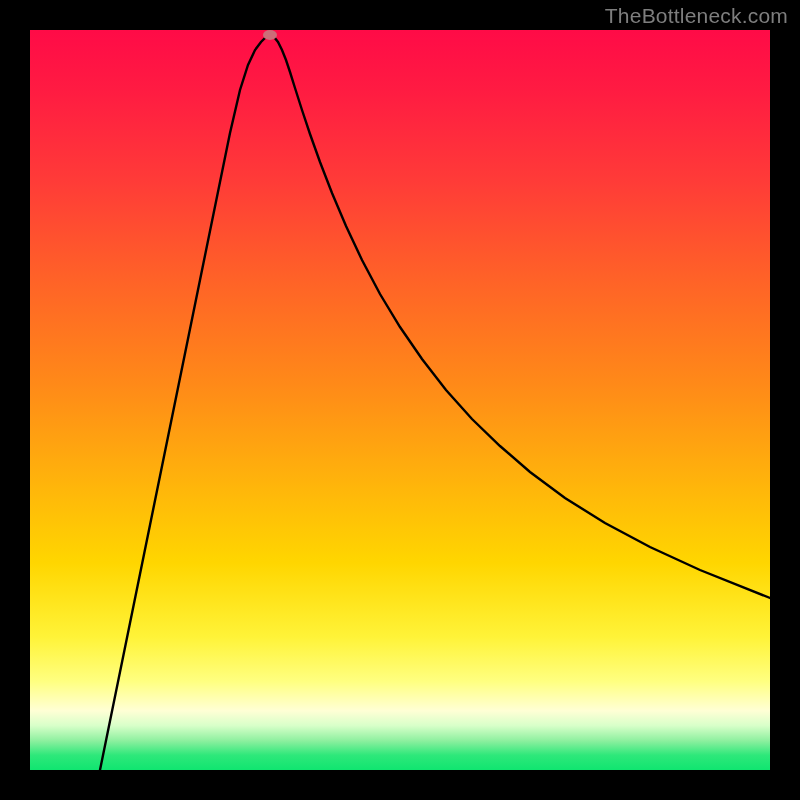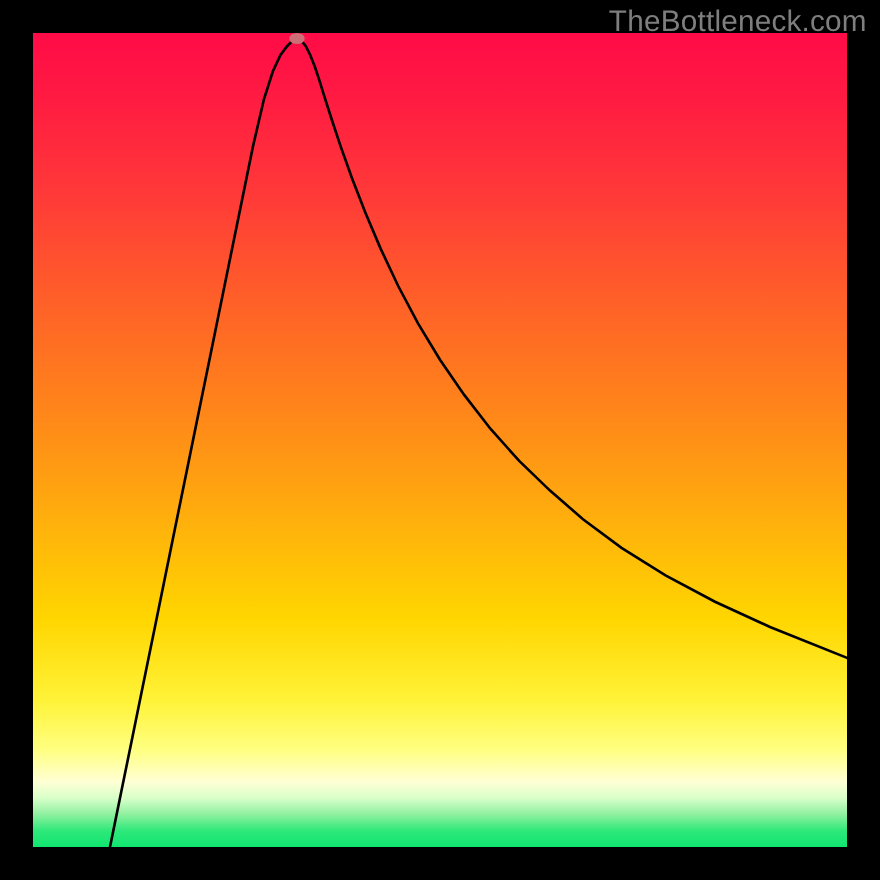--- a/index.html
+++ b/index.html
@@ -53,21 +53,21 @@
     height: 10px;
     border-radius: 50%;
     background: #cc6d78;
     transform: translate(-50%, -50%);
   }
   .watermark {
     position: absolute;
     top: 4px;
     right: 12px;
     color: #7e7e7e;
-    font-size: 27px;
+    font-size: 21px;
     font-weight: 500;
     letter-spacing: 0.2px;
   }
 </style>
 </head>
 <body>
 
 <div class="outer">
 
   <div class="plot">

